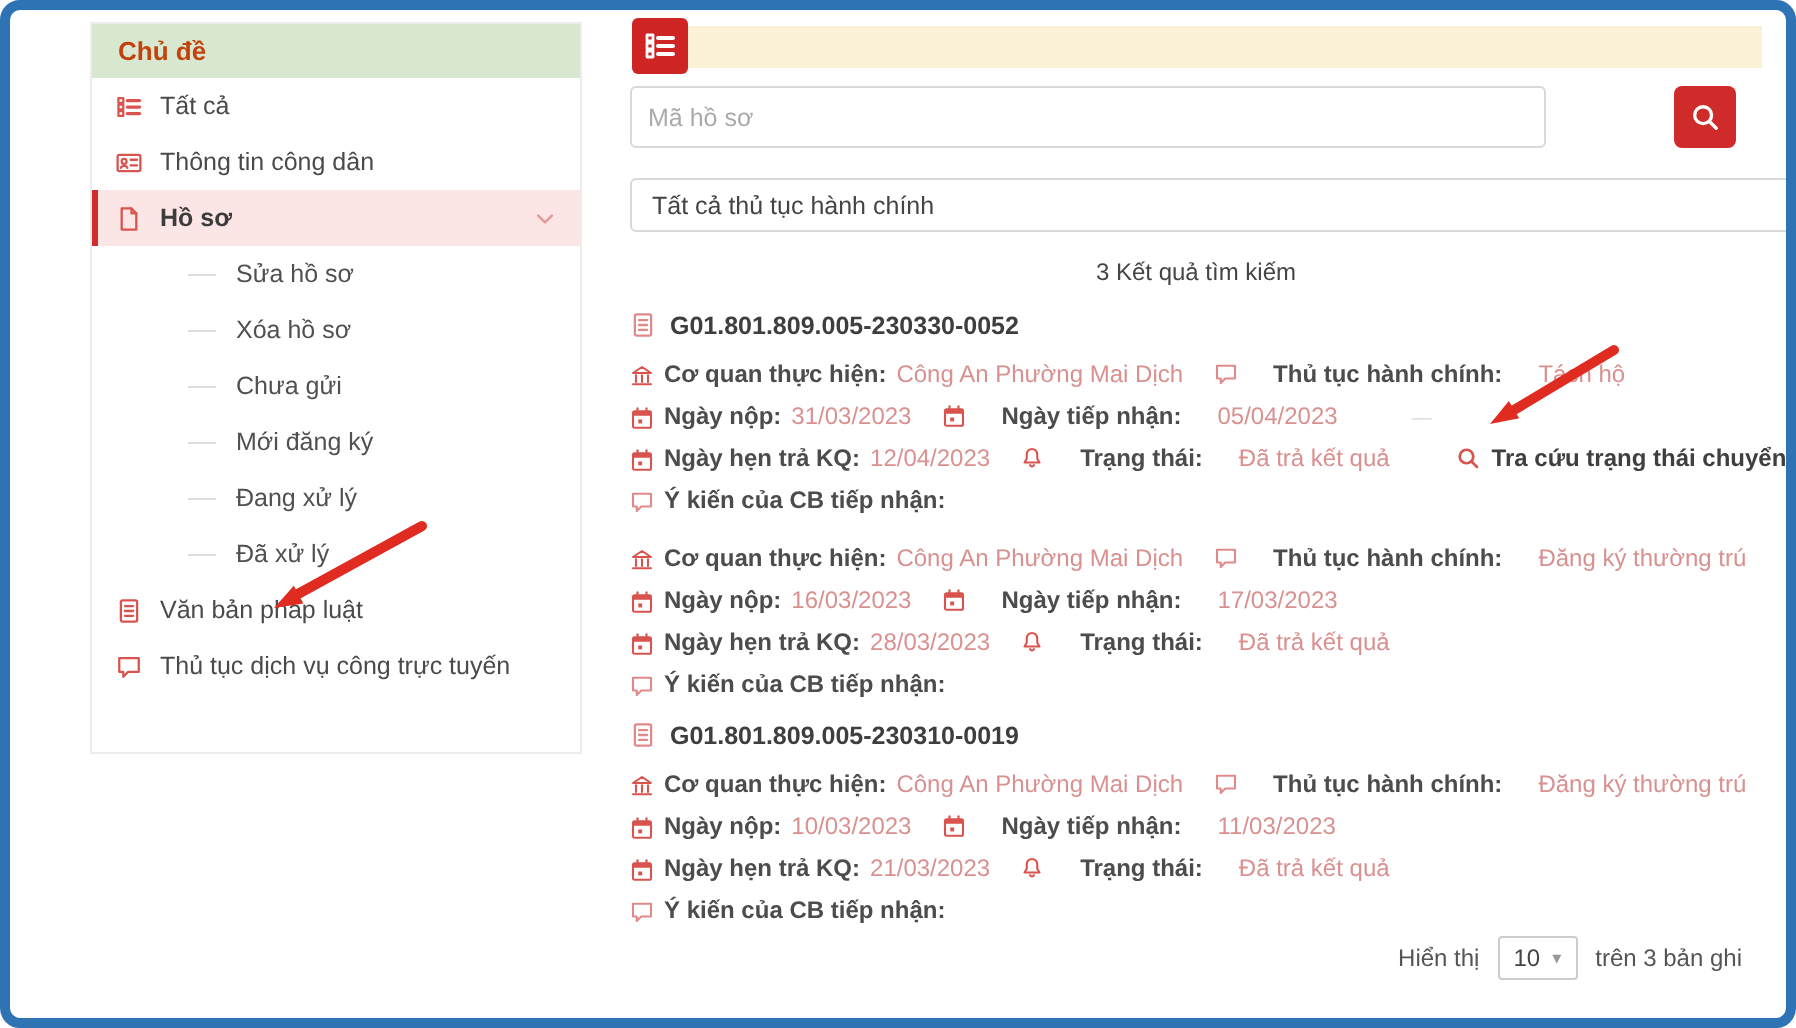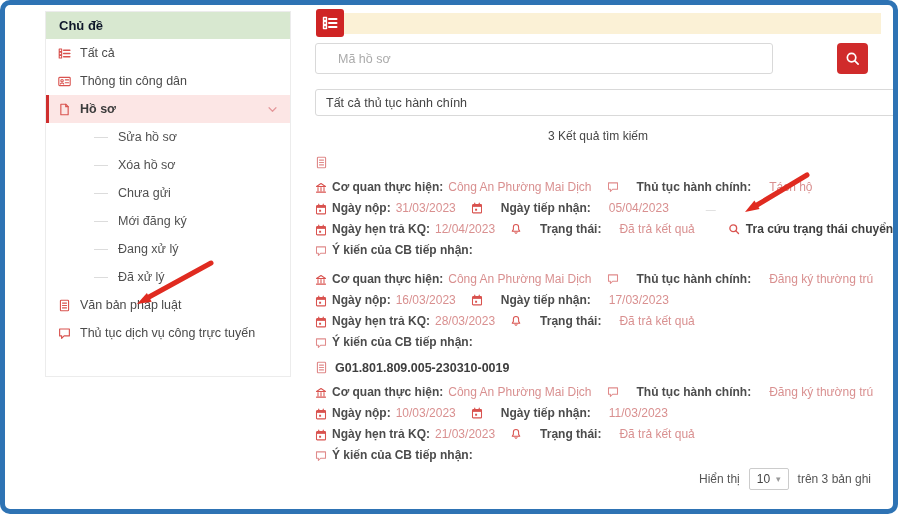--- a/index.html
+++ b/index.html
@@ -24,21 +24,21 @@
     width: 246px; height: 366px;
     background: #fff;
     border: 1px solid #ececec;
     font-size: 12.5px;
     color: #4a4a4a;
   }
   .sb-header {
     height: 27px; line-height: 27px;
     background: #d8e8d0;
     padding: 0 13px;
-    font-weight: bold; font-size: 13px; color: #0f172a;
+    font-weight: bold; font-size: 13px; color: #c2410c;
   }
   .sb-item {
     height: 28px;
     display: flex; align-items: center;
     padding: 0 12px;
     gap: 9px;
     cursor: pointer;
   }
   .sb-item.active {
     background: #fce6e5;
@@ -82,21 +82,21 @@
     display: flex; align-items: center; justify-content: center;
     color: #fff;
   }
   .banner-icon .ic { width: 16px; height: 16px; }
 
   .search-row { position: relative; height: 31px; margin-top: 4px; }
   .search-input {
     position: absolute; left: 0; top: 0;
     width: 458px; height: 31px;
     border: 1px solid #d9d9d9; border-radius: 3px;
-    padding: 0 22px;
+    padding: 0 8px;
     font-family: inherit; font-size: 12.5px; color: #444;
     outline: none;
   }
   .search-input::placeholder { color: #aaa; }
   .search-btn {
     position: absolute; left: 522px; top: 0;
     width: 31px; height: 31px;
     background: #d02b2b; border: none; border-radius: 4px;
     display: flex; align-items: center; justify-content: center;
     color: #fff; cursor: pointer;
@@ -279,20 +279,21 @@
       <div class="result">
         <div class="rid">
           <span class="ic ic-13 ic-pink">
               <svg viewBox="0 0 16 16" fill="none" stroke="currentColor" stroke-width="1.4" stroke-linecap="round" stroke-linejoin="round">
                 <rect x="3" y="1.5" width="10" height="13" rx="1"></rect>
                 <line x1="5.5" y1="5" x2="10.5" y2="5"></line>
                 <line x1="5.5" y1="8" x2="10.5" y2="8"></line>
                 <line x1="5.5" y1="11" x2="10.5" y2="11"></line>
               </svg>
             </span>
+          <span>G01.801.809.005-230330-0052</span>
         </div>
         <div class="line">
           <span class="ic ic-12">
               <svg viewBox="0 0 16 16" fill="none" stroke="currentColor" stroke-width="1.4" stroke-linecap="round" stroke-linejoin="round">
                 <path d="M2 6L8 2l6 4z"></path>
                 <line x1="4" y1="7.5" x2="4" y2="12"></line>
                 <line x1="8" y1="7.5" x2="8" y2="12"></line>
                 <line x1="12" y1="7.5" x2="12" y2="12"></line>
                 <line x1="2" y1="13.5" x2="14" y2="13.5"></line>
               </svg>

